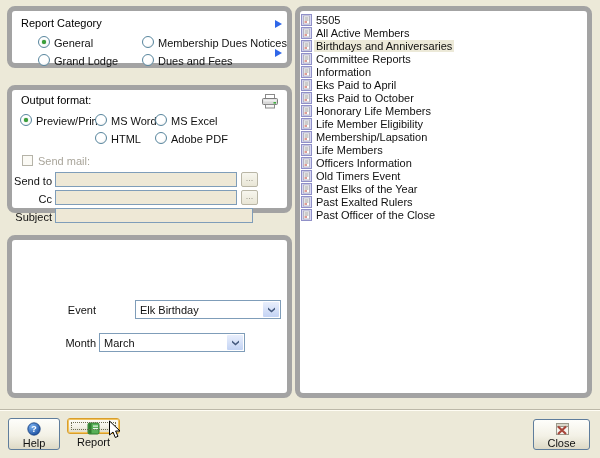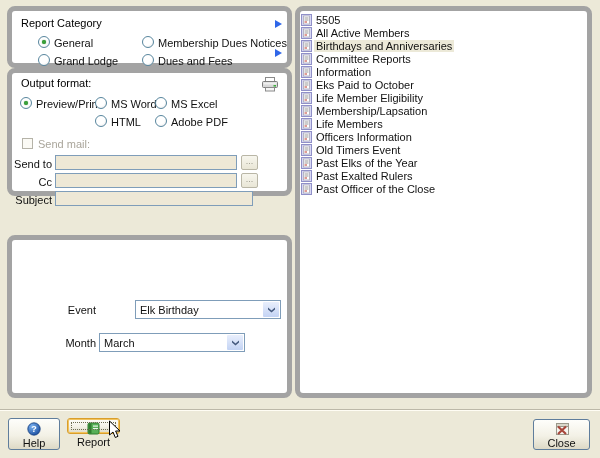--- a/index.html
+++ b/index.html
@@ -12,21 +12,21 @@
     color:#111;
     overflow:hidden;
   }
   .panel {
     position:absolute;
     background:#fff;
     border:5px solid #a3a3a3;
     border-radius:8px;
   }
   #panel-category { left:7px; top:6px;   width:285px; height:62px; }
-  #panel-output   { left:7px; top:68px;  width:285px; height:128px; }
+  #panel-output   { left:7px; top:85px;  width:285px; height:128px; }
   #panel-filters  { left:7px; top:235px; width:285px; height:163px; }
   #panel-list     { left:295px; top:6px; width:297px; height:392px; overflow:hidden; }
 
   .abs { position:absolute; }
   .group-title { position:absolute; left:9px; top:6px; color:#000; }
 
   
   .radio {
     position:absolute; width:12px; height:12px;
     border:1px solid #58869e; border-radius:50%;
@@ -261,34 +261,58 @@
           <rect x="0.5" y="0.5" width="10" height="11" fill="#d8d8f4" stroke="#9090c8"></rect>
           <rect x="2.5" y="2" width="6" height="8" fill="#ffffff" stroke="#a8a8b8" stroke-width="0.8"></rect>
           <rect x="3.5" y="3.5" width="4" height="1" fill="#9a9a9a"></rect>
           <rect x="3.5" y="5.5" width="4" height="1" fill="#9a9a9a"></rect>
           <rect x="3.5" y="7.5" width="2.5" height="1" fill="#c0392b"></rect>
         </svg>
       </span>
       <span class="ltext">Information</span>
     </div>
 
+    <div class="lrow">
+      <span class="licon">
+        <svg width="11" height="12" viewBox="0 0 11 12">
+          <rect x="0.5" y="0.5" width="10" height="11" fill="#d8d8f4" stroke="#9090c8"></rect>
+          <rect x="2.5" y="2" width="6" height="8" fill="#ffffff" stroke="#a8a8b8" stroke-width="0.8"></rect>
+          <rect x="3.5" y="3.5" width="4" height="1" fill="#9a9a9a"></rect>
+          <rect x="3.5" y="5.5" width="4" height="1" fill="#9a9a9a"></rect>
+          <rect x="3.5" y="7.5" width="2.5" height="1" fill="#c0392b"></rect>
+        </svg>
+      </span>
+      <span class="ltext">Eks Paid to April</span>
+    </div>
 
     <div class="lrow">
       <span class="licon">
         <svg width="11" height="12" viewBox="0 0 11 12">
           <rect x="0.5" y="0.5" width="10" height="11" fill="#d8d8f4" stroke="#9090c8"></rect>
           <rect x="2.5" y="2" width="6" height="8" fill="#ffffff" stroke="#a8a8b8" stroke-width="0.8"></rect>
           <rect x="3.5" y="3.5" width="4" height="1" fill="#9a9a9a"></rect>
           <rect x="3.5" y="5.5" width="4" height="1" fill="#9a9a9a"></rect>
           <rect x="3.5" y="7.5" width="2.5" height="1" fill="#c0392b"></rect>
         </svg>
       </span>
       <span class="ltext">Eks Paid to October</span>
     </div>
 
+    <div class="lrow">
+      <span class="licon">
+        <svg width="11" height="12" viewBox="0 0 11 12">
+          <rect x="0.5" y="0.5" width="10" height="11" fill="#d8d8f4" stroke="#9090c8"></rect>
+          <rect x="2.5" y="2" width="6" height="8" fill="#ffffff" stroke="#a8a8b8" stroke-width="0.8"></rect>
+          <rect x="3.5" y="3.5" width="4" height="1" fill="#9a9a9a"></rect>
+          <rect x="3.5" y="5.5" width="4" height="1" fill="#9a9a9a"></rect>
+          <rect x="3.5" y="7.5" width="2.5" height="1" fill="#c0392b"></rect>
+        </svg>
+      </span>
+      <span class="ltext">Honorary Life Members</span>
+    </div>
 
     <div class="lrow">
       <span class="licon">
         <svg width="11" height="12" viewBox="0 0 11 12">
           <rect x="0.5" y="0.5" width="10" height="11" fill="#d8d8f4" stroke="#9090c8"></rect>
           <rect x="2.5" y="2" width="6" height="8" fill="#ffffff" stroke="#a8a8b8" stroke-width="0.8"></rect>
           <rect x="3.5" y="3.5" width="4" height="1" fill="#9a9a9a"></rect>
           <rect x="3.5" y="5.5" width="4" height="1" fill="#9a9a9a"></rect>
           <rect x="3.5" y="7.5" width="2.5" height="1" fill="#c0392b"></rect>
         </svg>

